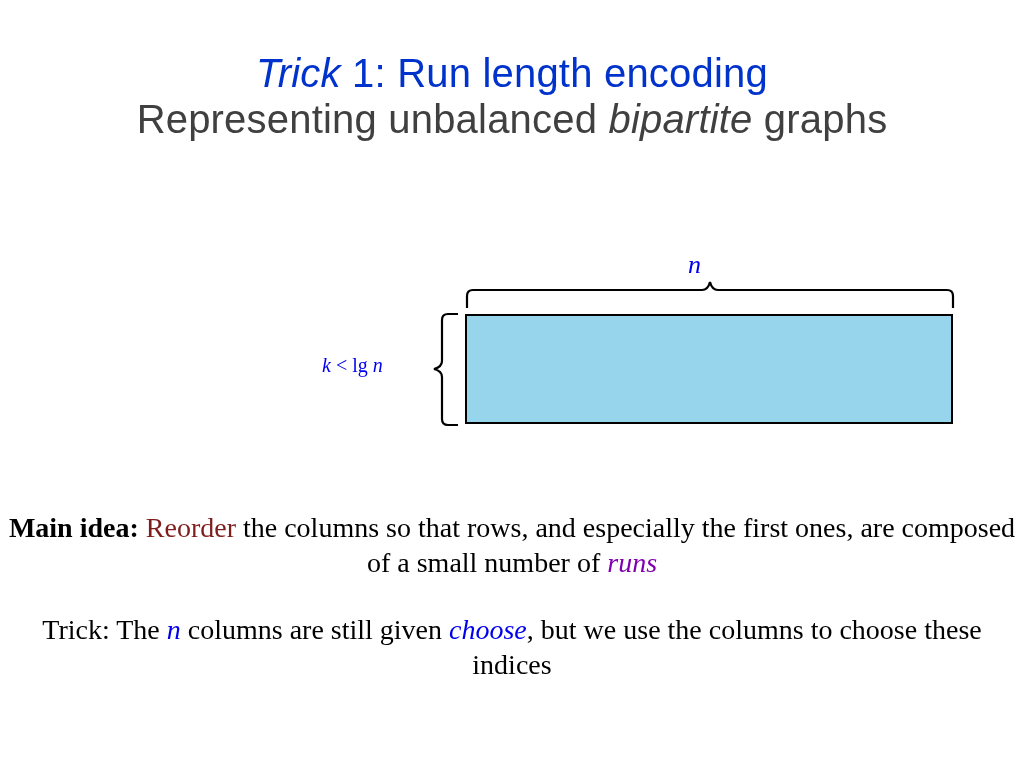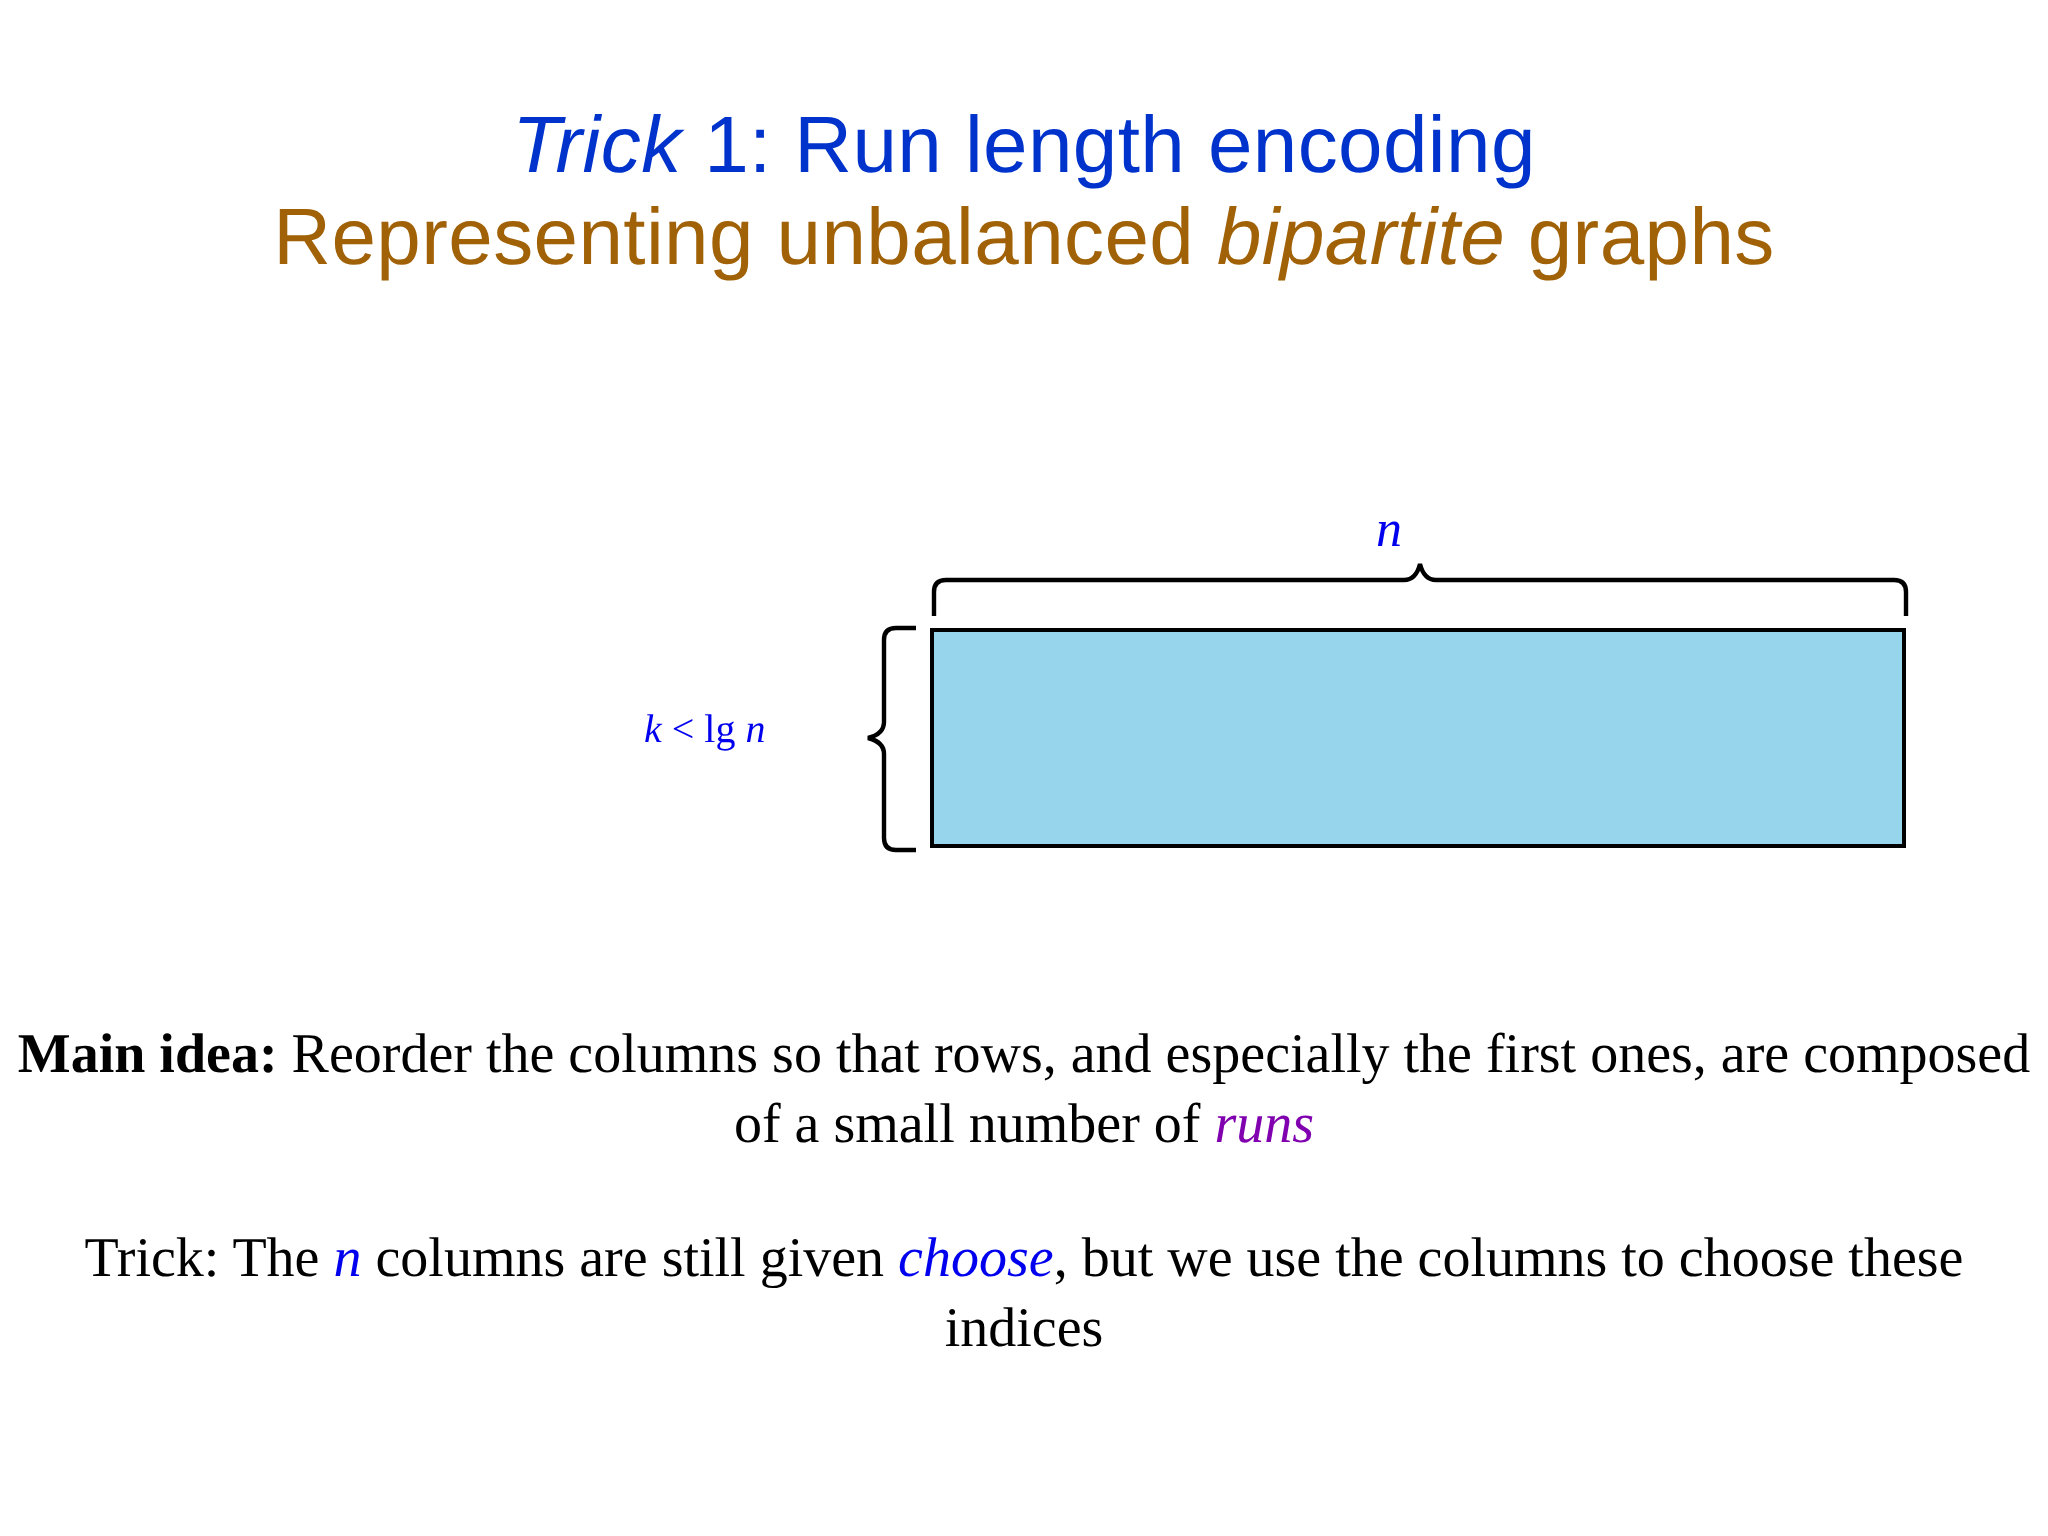--- a/index.html
+++ b/index.html
@@ -15,21 +15,21 @@
     text-align: center;
     padding-top: 50px;
   }
   .title-line {
     font-family: Arial, Helvetica, sans-serif;
     font-size: 40px;
     line-height: 1.15;
     letter-spacing: 0.2px;
   }
   .title-line.line1 { color: #0033cc; }
-  .title-line.line2 { color: #a16207; font-size: 40px; }
+  .title-line.line2 { color: #404040; font-size: 40px; }
   .italic { font-style: italic; }
   .diagram {
     position: absolute;
     left: 160px;
     top: 250px;
     width: 700px;
     height: 230px;
   }
   .n-label {
     position: absolute;
@@ -77,21 +77,21 @@
     left: 0;
     width: 1024px;
     text-align: center;
     font-size: 28px;
     color: #000;
     line-height: 1.25;
   }
   .main-idea { top: 510px; }
   .note-text { top: 612px; }
   .bold { font-weight: bold; }
-  .green { color: #000000; }
+  .green { color: #7f1d1d; }
   .purple { color: #8000b0; font-style: italic; margin-top: 24px; }
   .blue-it { color: #0000ee; font-style: italic; }
 </style>
 </head>
 <body>
 
 <div class="title-block">
   <div class="title-line line1">
     <span class="italic">Trick</span><span> 1: Run length encoding</span>
   </div>

